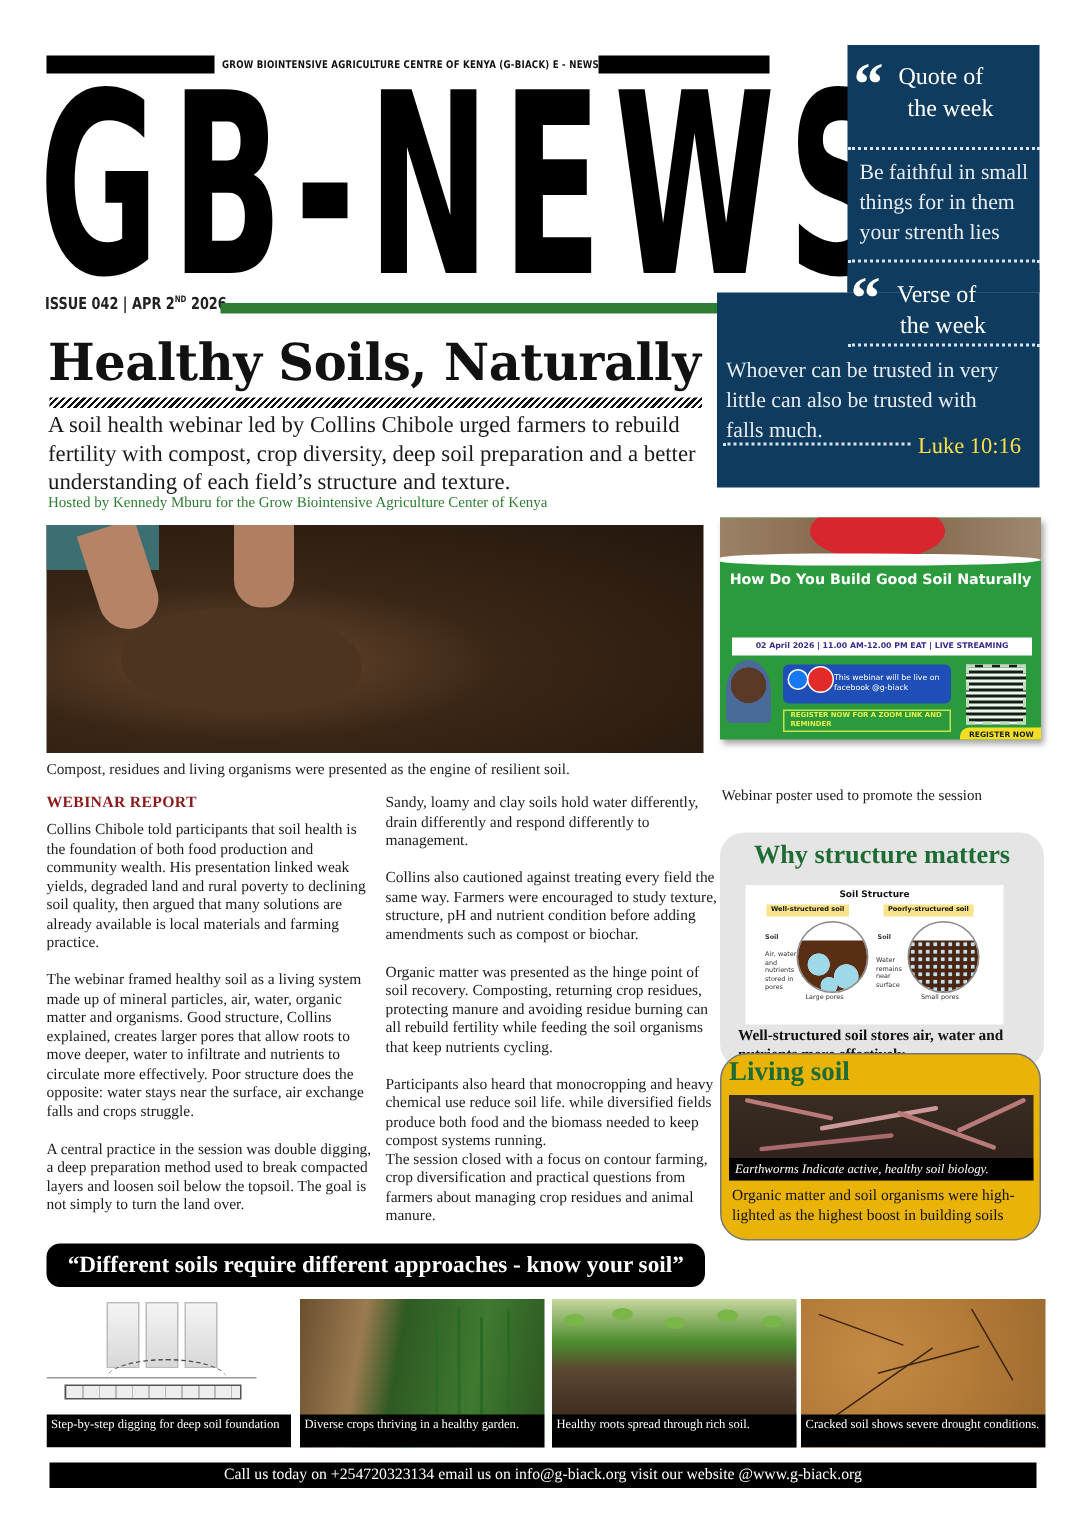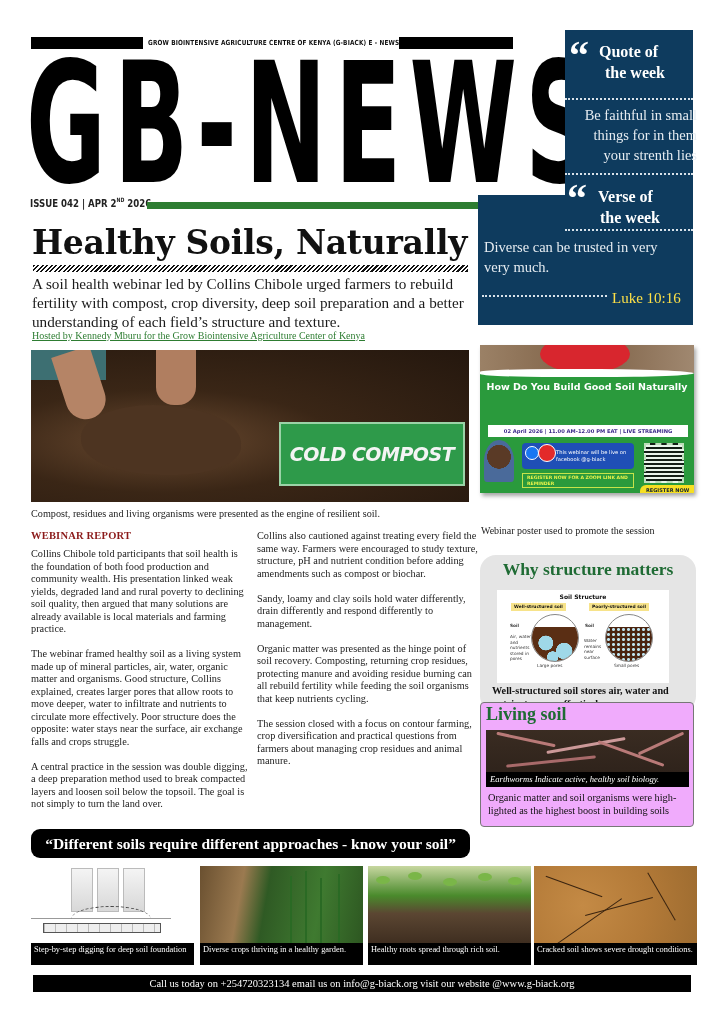--- a/index.html
+++ b/index.html
@@ -13,31 +13,31 @@
   .tagline { position: absolute; top: 36px; left: 148px; width: 248px; font-family: "DejaVu Sans", sans-serif; font-weight: bold; font-size: 7px; letter-spacing: 0.2px; transform: scaleX(0.82); transform-origin: left center; white-space: nowrap; line-height: 14px; color: #111; }
   .logo { position: absolute; top: 54px; left: 26px; width: 520px; height: 140px; font-family: "DejaVu Sans", sans-serif; font-weight: bold; font-size: 168px; line-height: 140px; letter-spacing: 14px; transform: scaleX(0.58); transform-origin: left top; white-space: nowrap; color: #000; }
   .issue { position: absolute; top: 196px; left: 30px; font-family: "DejaVu Sans", sans-serif; font-weight: bold; font-size: 11px; transform: scaleX(0.78); transform-origin: left center; white-space: nowrap; color: #222; }
   .issue sup { font-size: 6px; }
   .green-rule { position: absolute; top: 202px; left: 147px; width: 364px; height: 7px; background: #2e7d32; }
 
   
   .quote-panel { position: absolute; top: 30px; left: 565px; width: 128px; height: 165px; background: #0e3b5e; color: #fff; }
   .verse-panel { position: absolute; top: 195px; left: 478px; width: 215px; height: 130px; background: #0e3b5e; color: #fff; }
   .verse-panel .notch { position: absolute; top: -15px; right: 0; width: 128px; height: 15px; background: #0e3b5e; }
-  .q-head { position: absolute; font-family: "Liberation Serif", serif; font-weight: bold; font-size: 16px; line-height: 20px; color: #fff; }
+  .q-head { position: absolute; font-family: "Liberation Serif", serif; font-weight: normal; font-size: 16px; line-height: 20px; color: #fff; }
   .q-marks { position: absolute; font-family: "Liberation Serif", serif; font-weight: bold; font-size: 40px; line-height: 40px; color: #fff; }
   .dots { position: absolute; border-top: 2px dotted #d8e2ea; height: 0; }
   .q-body { position: absolute; font-size: 14.5px; line-height: 20px; color: #e6ecf1; }
   .luke { position: absolute; font-size: 15px; color: #fde047; }
 
   
   .headline { position: absolute; top: 222px; left: 32px; font-family: "DejaVu Serif", serif; font-weight: bold; font-size: 34px; letter-spacing: -0.3px; transform: scaleX(0.97); transform-origin: left top; white-space: nowrap; color: #111; }
   .hatch { position: absolute; top: 265px; left: 33px; width: 435px; height: 7px; background: repeating-linear-gradient(135deg, #111 0 1.5px, #fff 1.5px 3.2px); }
   .dek { position: absolute; top: 274px; left: 32px; width: 450px; font-size: 15.2px; line-height: 19px; color: #1a1a1a; }
-  .byline { position: absolute; top: 330px; left: 32px; font-size: 10px; color: #2e7d32; white-space: nowrap; text-decoration: underline; }
+  .byline { position: absolute; top: 330px; left: 32px; font-size: 10px; color: #2e7d32; white-space: nowrap; }
 
   
   .photo { position: absolute; overflow: hidden; }
   .main-photo { top: 350px; left: 31px; width: 438px; height: 152px; background: radial-gradient(ellipse at 30% 60%, #6a4a30 0%, #3a2616 40%, #24170e 100%); }
   .main-photo .hand1 { position: absolute; left: 30px; top: 0; width: 40px; height: 70px; background: #b58466; border-radius: 0 0 20px 20px; transform: rotate(-18deg); }
   .main-photo .hand2 { position: absolute; left: 125px; top: -5px; width: 40px; height: 60px; background: #b07e60; border-radius: 0 0 18px 18px; }
   .main-photo .sleeve { position: absolute; left: 0; top: 0; width: 75px; height: 30px; background: #3d6f72; }
   .main-photo .clump { position: absolute; left: 50px; top: 55px; width: 160px; height: 70px; background: #4d3421; border-radius: 45% 55% 40% 50%; }
   .sign { position: absolute; left: 248px; top: 72px; width: 186px; height: 64px; background: #2e9a4a; border: 2px solid #9bd3a7; display: flex; align-items: center; justify-content: center; }
   .sign span { font-family: "DejaVu Sans", sans-serif; font-weight: bold; font-style: italic; font-size: 19px; color: #f4f4f4; letter-spacing: -0.5px; }
@@ -74,21 +74,21 @@
   .si-title { position: absolute; top: 3px; left: 0; width: 100%; text-align: center; font-family: "DejaVu Sans", sans-serif; font-weight: bold; font-size: 6px; color: #111; }
   .si-tag { position: absolute; top: 13px; height: 8px; background: #f7e38a; font-family: "DejaVu Sans", sans-serif; font-weight: bold; font-size: 4.4px; line-height: 8px; padding: 0 3px; white-space: nowrap; }
   .si-circle { position: absolute; top: 24px; width: 48px; height: 48px; border-radius: 50%; border: 1px solid #888; overflow: hidden; background: #fff; }
   .si-circle .fill { position: absolute; top: 12px; left: 0; width: 100%; height: 40px; }
   .si-circle.good .fill { background: radial-gradient(circle at 30% 40%, #9fd8e8 0 18%, transparent 19%), radial-gradient(circle at 70% 60%, #9fd8e8 0 20%, transparent 21%), radial-gradient(circle at 45% 75%, #9fd8e8 0 14%, transparent 15%), #5a2e14; }
   .si-circle.poor .fill { background: radial-gradient(circle, #bfe3ee 0 1.3px, transparent 1.6px) 0 0 / 5px 5px, #4a2410; }
   .si-note { position: absolute; font-family: "DejaVu Sans", sans-serif; font-size: 4.3px; line-height: 5.5px; color: #333; }
   .struct-cap { position: absolute; top: 130px; left: 12px; width: 196px; font-weight: bold; font-size: 10.2px; line-height: 12.5px; color: #111; }
 
   
-  .living-box { position: absolute; top: 702px; left: 480px; width: 214px; height: 125px; border: 1.5px solid #777; border-radius: 4px; background: #f0abfc; }
+  .living-box { position: absolute; top: 702px; left: 480px; width: 214px; height: 125px; border: 1.5px solid #777; border-radius: 18px; background: #eab308; }
   .living-title { position: absolute; top: 1px; left: 5px; font-weight: bold; font-size: 18px; color: #1f6b34; }
   .worm-photo { position: absolute; top: 27px; left: 5px; width: 203px; height: 57px; background: linear-gradient(180deg, #3a2c22 0%, #2b2019 100%); overflow: hidden; }
   .worm { position: absolute; height: 3px; border-radius: 2px; background: #b97a78; }
   .worm-cap { position: absolute; left: 0; bottom: 0; width: 100%; height: 15px; background: #000; color: #fff; font-style: italic; font-size: 8.6px; line-height: 15px; padding-left: 4px; white-space: nowrap; }
   .living-text { position: absolute; top: 89px; left: 7px; width: 200px; font-size: 10.3px; line-height: 12.5px; color: #111; }
 
   
   .pullquote { position: absolute; top: 829px; left: 31px; width: 439px; height: 29px; background: #000; border-radius: 9px; color: #fff; font-family: "Liberation Serif", serif; font-weight: bold; font-size: 15.5px; line-height: 29px; text-align: center; white-space: nowrap; }
 
   
@@ -117,55 +117,53 @@
 <div class="top-rule right"></div>
 <div class="logo">GB-NEWS</div>
 <div class="issue"><span>ISSUE 042 | APR 2</span><sup>ND</sup><span> 2026</span></div>
 <div class="green-rule"></div>
 
 <div class="quote-panel">
   <div class="q-marks" style="top:6px;left:4px;">“</div>
   <div class="q-head" style="top:12px;left:34px;">Quote of</div>
   <div class="q-head" style="top:33px;left:40px;">the week</div>
   <div class="dots" style="top:68px;left:0;width:128px;"></div>
-  <div class="q-body" style="top:75px;left:8px;width:124px;white-space:nowrap;text-align:right;">
+  <div class="q-body" style="top:75px;left:8px;width:124px;white-space:nowrap;">
     <div>Be faithful in small</div>
     <div>things for in them</div>
     <div>your strenth lies</div>
   </div>
   <div class="dots" style="top:143px;left:0;width:128px;"></div>
 </div>
 
 <div class="verse-panel">
   <div class="notch"></div>
   <div class="q-marks" style="top:-16px;left:89px;">“</div>
   <div class="q-head" style="top:-8px;left:120px;">Verse of</div>
   <div class="q-head" style="top:13px;left:122px;">the week</div>
   <div class="dots" style="top:34px;left:87px;width:128px;"></div>
   <div class="q-body" style="top:42px;left:6px;width:210px;white-space:nowrap;">
-    <div>Diverse can be trusted in very</div>
-    <div>very much.</div>
+    <div>Whoever can be trusted in very</div>
+    <div>little can also be trusted with</div>
+    <div>falls much.</div>
   </div>
   <div class="dots" style="top:100px;left:4px;width:125px;"></div>
   <div class="luke" style="top:95px;left:134px;">Luke 10:16</div>
 </div>
 
 <div class="headline">Healthy Soils, Naturally</div>
 <div class="hatch"></div>
 <div class="dek">A soil health webinar led by Collins Chibole urged farmers to rebuild fertility with compost, crop diversity, deep soil preparation and a better understanding of each field’s structure and texture.</div>
 <div class="byline">Hosted by Kennedy Mburu for the Grow Biointensive Agriculture Center of Kenya</div>
 
 <div class="photo main-photo">
   <div class="sleeve"></div>
   <div class="hand1"></div>
   <div class="hand2"></div>
   <div class="clump"></div>
-  <div class="sign">
-      <span>COLD COMPOST</span>
-    </div>
 </div>
 <div class="main-caption">Compost, residues and living organisms were presented as the engine of resilient soil.</div>
 
 <div class="photo poster">
   <div class="soil-top"></div>
   <div class="red-burst"></div>
   <div class="tear"></div>
   <div class="p-title">How Do You Build Good Soil Naturally</div>
   <div class="p-date">02 April 2026 | 11.00 AM-12.00 PM EAT | LIVE STREAMING</div>
   <div class="p-face"></div>
@@ -178,23 +176,24 @@
 </div>
 <div class="poster-caption">Webinar poster used to promote the session</div>
 
 <div class="section-label">WEBINAR REPORT</div>
 <div class="col col1">
   <p>Collins Chibole told participants that soil health is the foundation of both food production and community wealth. His presentation linked weak yields, degraded land and rural poverty to declining soil quality, then argued that many solutions are already available is local materials and farming practice.</p>
   <p>The webinar framed healthy soil as a living system made up of mineral particles, air, water, organic matter and organisms. Good structure, Collins explained, creates larger pores that allow roots to move deeper, water to infiltrate and nutrients to circulate more effectively. Poor structure does the opposite: water stays near the surface, air exchange falls and crops struggle.</p>
   <p>A central practice in the session was double digging, a deep preparation method used to break compacted layers and loosen soil below the topsoil. The goal is not simply to turn the land over.</p>
 </div>
 <div class="col col2">
+  <p>Sandy, loamy and clay soils hold water differently, drain differently and respond differently to management.</p>
   <p>Collins also cautioned against treating every field the same way. Farmers were encouraged to study texture, structure, pH and nutrient condition before adding amendments such as compost or biochar.</p>
-  <p>Sandy, loamy and clay soils hold water differently, drain differently and respond differently to management.</p>
   <p>Organic matter was presented as the hinge point of soil recovery. Composting, returning crop residues, protecting manure and avoiding residue burning can all rebuild fertility while feeding the soil organisms that keep nutrients cycling.</p>
+  <p style="margin-bottom:0;">Participants also heard that monocropping and heavy chemical use reduce soil life. while diversified fields produce both food and the biomass needed to keep compost systems running.</p>
   <p>The session closed with a focus on contour farming, crop diversification and practical questions from farmers about managing crop residues and animal manure.</p>
 </div>
 
 <div class="struct-box">
   <div class="struct-title">Why structure matters</div>
   <div class="struct-img">
     <div class="si-title">Soil Structure</div>
     <div class="si-tag" style="left:14px;">Well-structured soil</div>
     <div class="si-tag" style="left:92px;">Poorly-structured soil</div>
     <div class="si-circle good" style="left:34px;">

